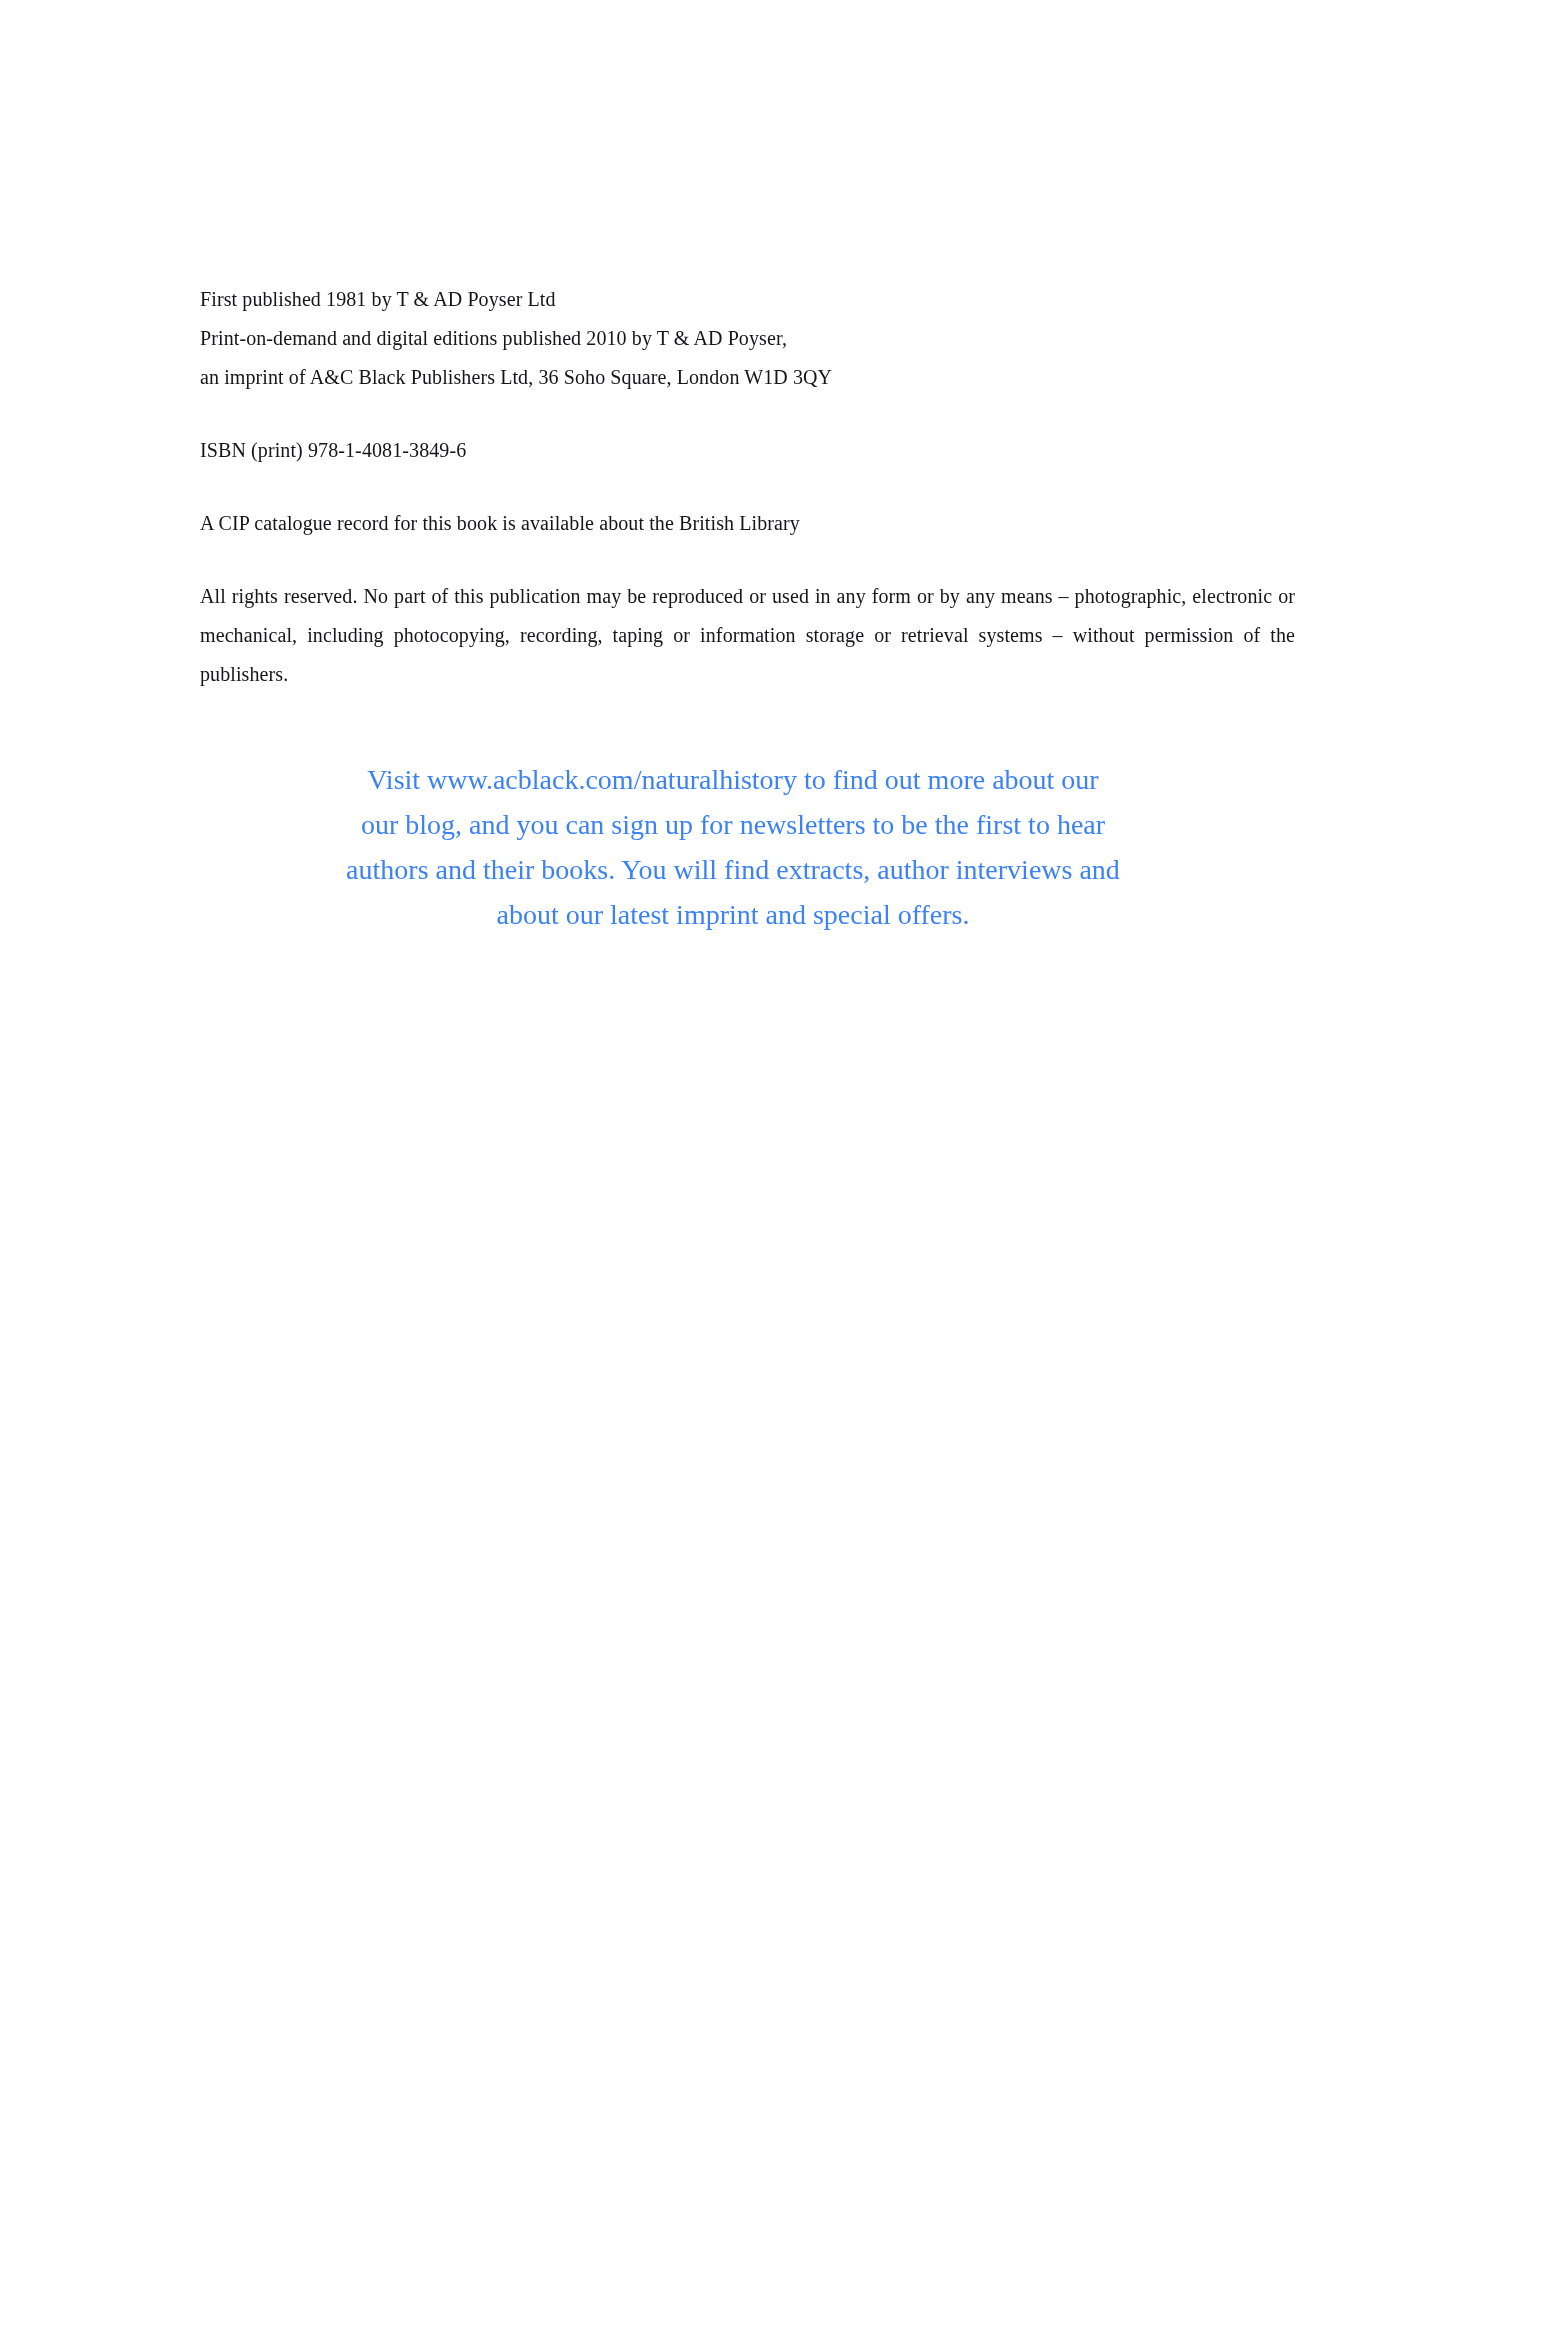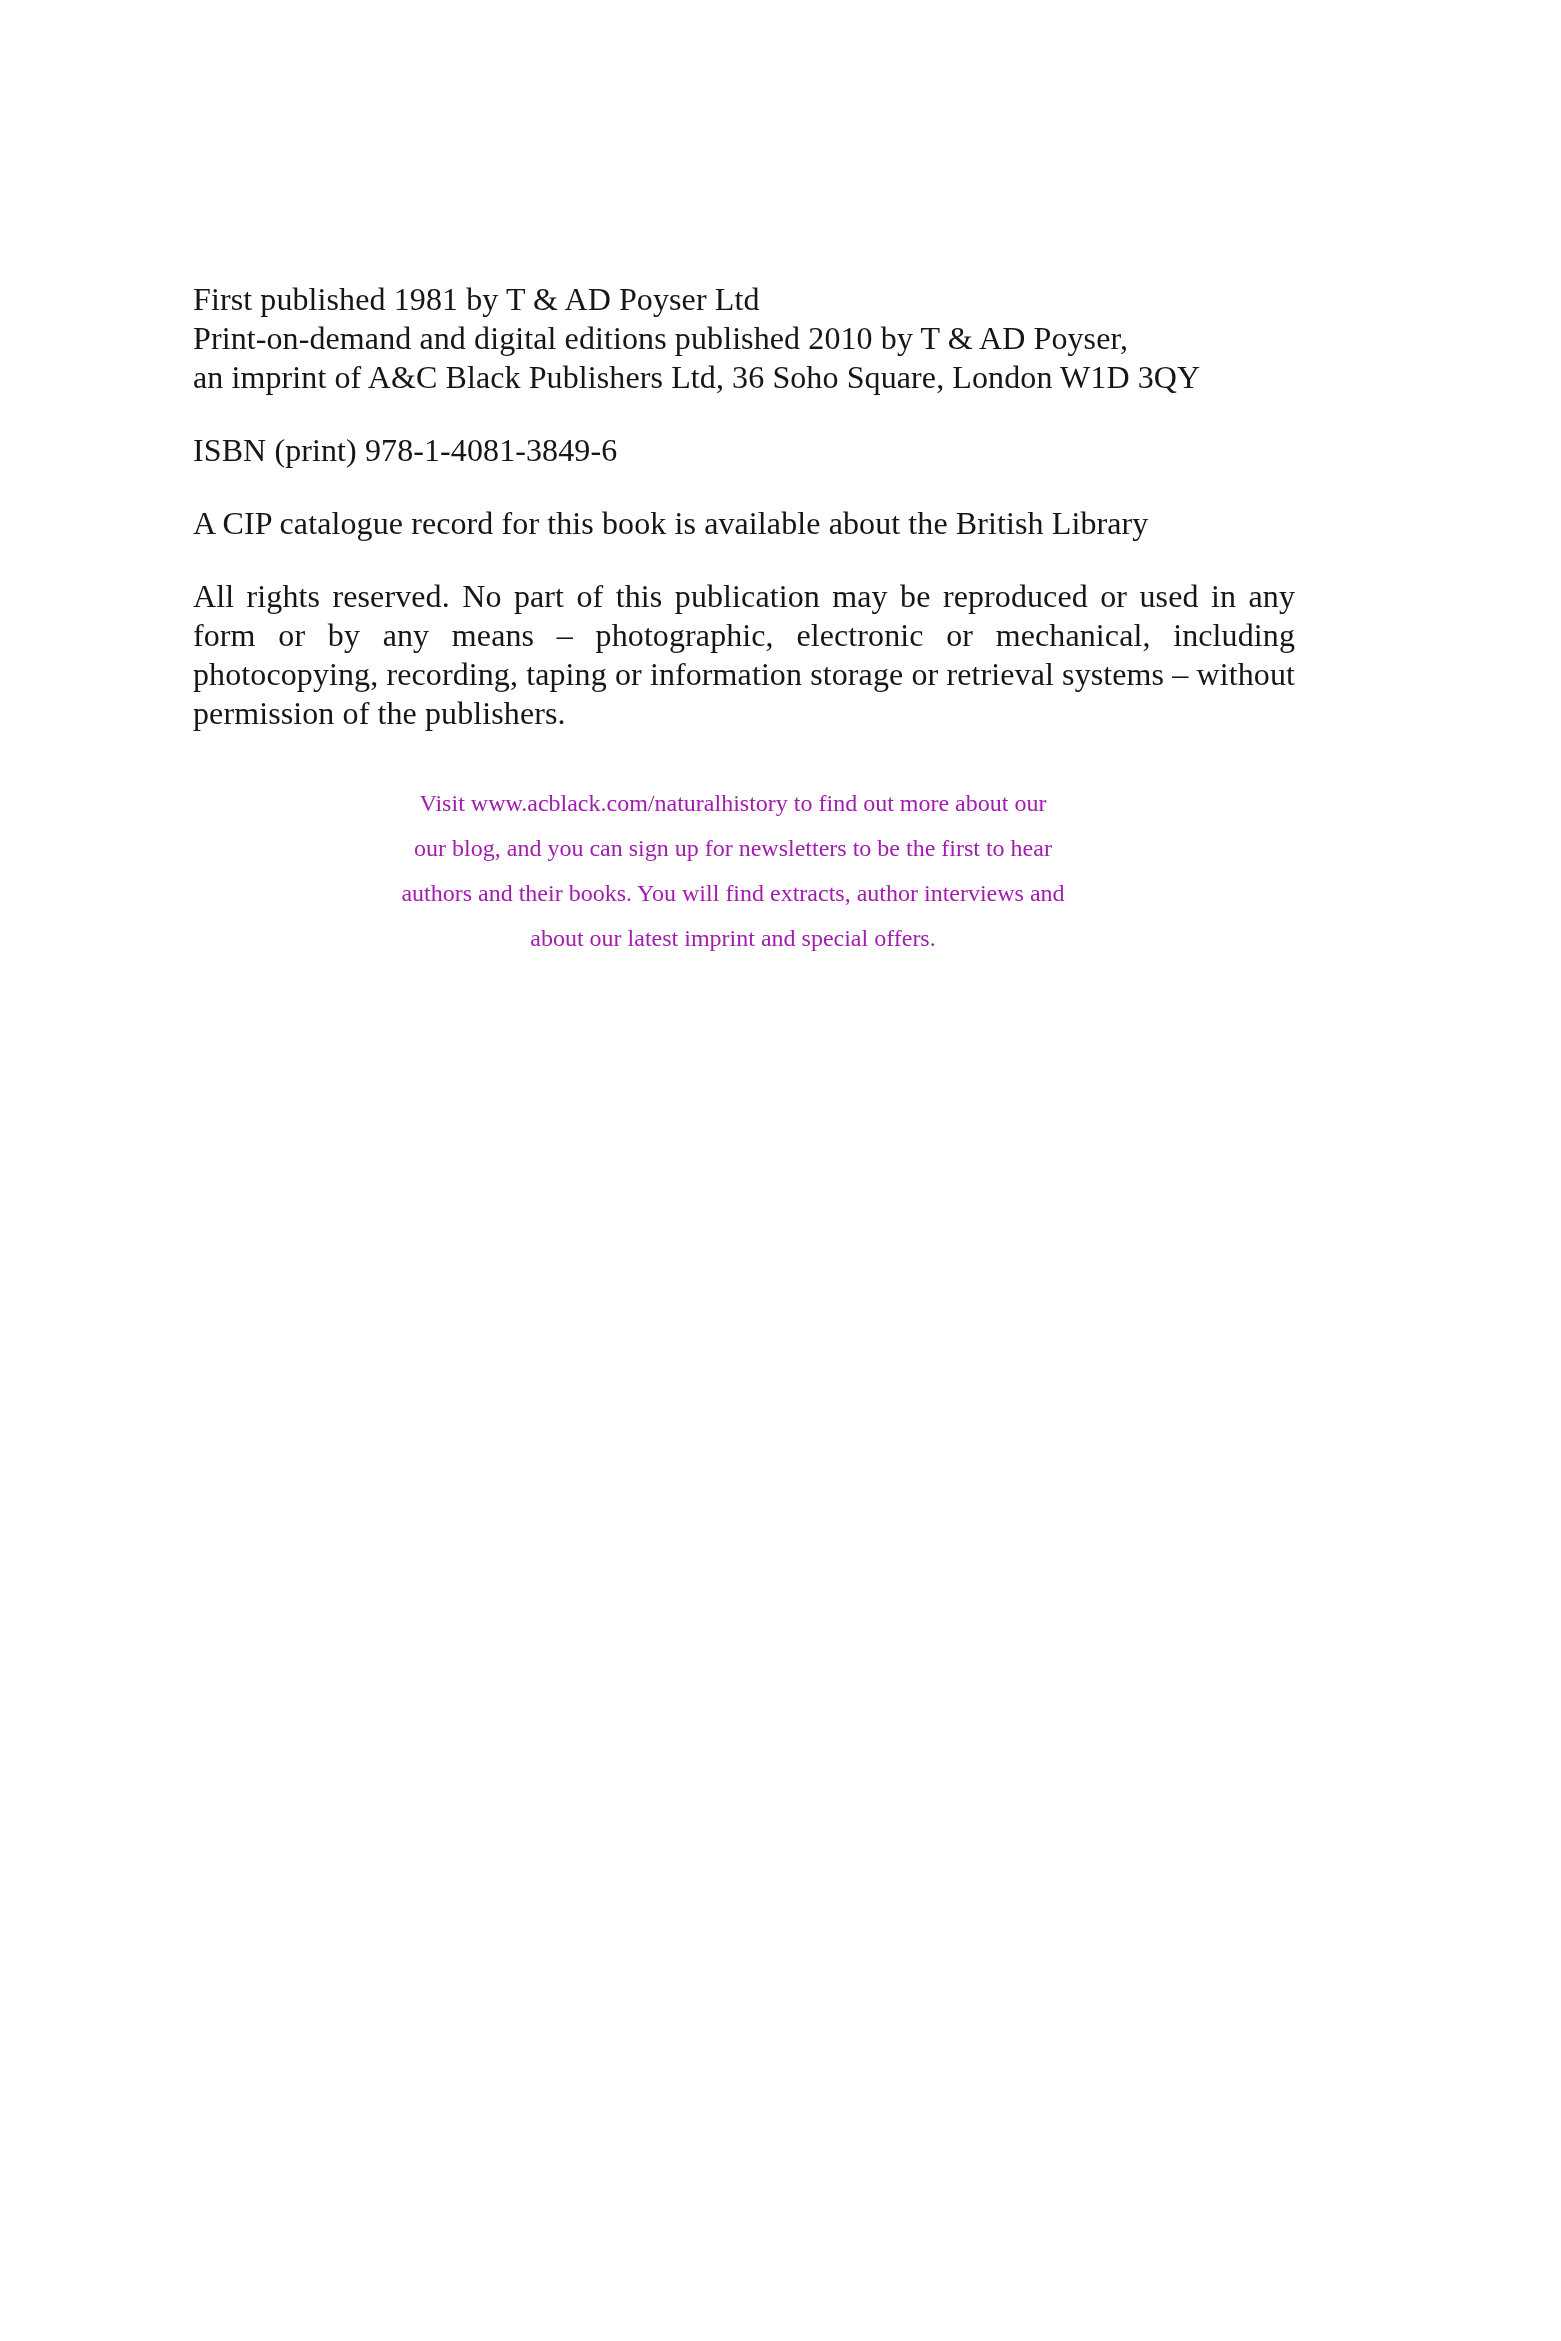--- a/index.html
+++ b/index.html
@@ -23,40 +23,40 @@
     height: 2342px;
     background: #ffffff;
   }
   .content {
     position: absolute;
     left: 193px;
     top: 280px;
     width: 1102px;
   }
   .block {
-    font-size: 32px;
+    font-size: 20px;
     line-height: 39px;
     letter-spacing: 0.1px;
     color: #15151a;
-    margin: 0 0 34px 0;
+    margin: 0 0 34px 7px;
     text-align: left;
   }
   .block.justify {
     text-align: justify;
     text-justify: inter-word;
   }
   .block p {
     margin: 0;
   }
   .centered-block {
-    margin-top: 48px;
+    margin-top: 63px;
     text-align: center;
-    font-size: 24px;
+    font-size: 28px;
     line-height: 45px;
-    color: #a21caf;
+    color: #3b82f6;
     width: 1008px;
     margin-left: 36px;
   }
   .centered-block p {
     margin: 0;
   }
 </style>
 </head>
 <body>
 

